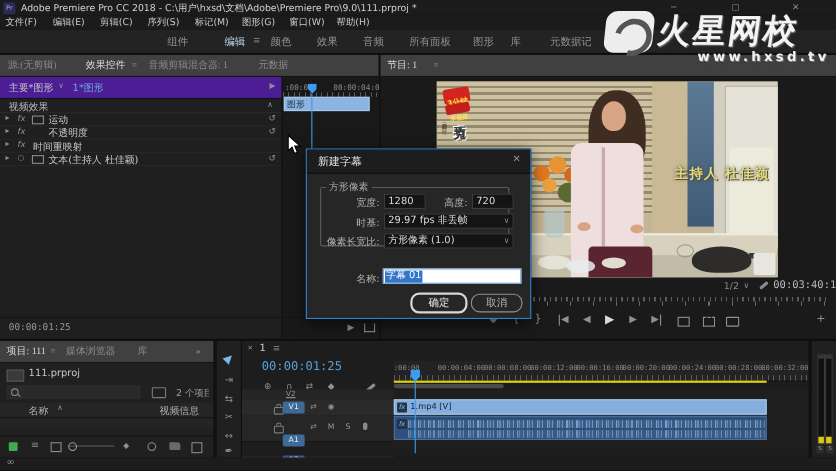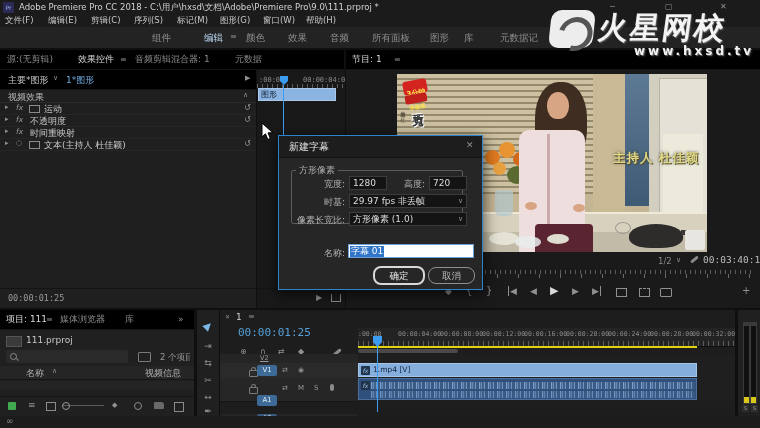--- a/index.html
+++ b/index.html
@@ -1,21 +1,21 @@
 <!DOCTYPE html>
 <html><head>
 <meta charset="utf-8">
 <style>
   html,body{margin:0;padding:0;background:#000;}
   #app{position:relative;width:760px;height:428px;background:#0f0f0f;overflow:hidden;
        font-family:"DejaVu Sans","Liberation Sans",sans-serif;color:#c8c8c8;
        -webkit-font-smoothing:antialiased;}
   .abs{position:absolute;}
   .panel{position:absolute;background:#1f1f1f;}
-  .tabbar{position:absolute;left:0;top:0;right:0;height:19px;background:#000000;border-bottom:1px solid #141414;}
+  .tabbar{position:absolute;left:0;top:0;right:0;height:19px;background:#404040;border-bottom:1px solid #141414;font-family:Liberation Serif, serif;}
   .tab{position:absolute;top:0;height:19px;line-height:19px;font-size:9px;color:#8a8a8a;white-space:nowrap;}
   .tab.active{color:#d8d8d8;}
   .mono{font-family:"DejaVu Sans Mono","Liberation Mono",monospace;}
   .icon{color:#909090;}
   .ticks{background:repeating-linear-gradient(90deg,#5c5c5c 0 1px,transparent 1px 5px);}
   .ticksbig{background:repeating-linear-gradient(90deg,#6a6a6a 0 1px,transparent 1px 21px);}
   .trkbtn{position:absolute;width:20px;height:11px;background:#3d6a96;border-radius:2px;
           font-size:7px;color:#e2ecf5;text-align:center;line-height:11px;}
   .lockic{position:absolute;width:7px;height:5px;border:1px solid #7a7a7a;border-radius:1px;}
   .lockic:before{content:"";position:absolute;left:1px;top:-4px;width:3px;height:3px;
@@ -72,21 +72,21 @@
 
   <div class="panel" style="left:0;top:50px;width:344px;height:258px;">
     <div class="tabbar">
       <span class="tab" style="left:7px;">源:(无剪辑)</span>
       <span class="tab active" style="left:78px;">效果控件</span>
       <span class="tab icon" style="left:120px;font-size:8px;">≡</span>
       <span class="tab" style="left:135px;">音频剪辑混合器: 1</span>
       <span class="tab" style="left:235px;">元数据</span>
     </div>
 
-    <div class="abs" style="left:0;top:20px;width:256px;height:19px;background:#000000;border-bottom:1px solid #141414;padding-left:44px;">
+    <div class="abs" style="left:0;top:20px;width:256px;height:19px;background:#4c1d95;border-bottom:1px solid #141414;padding-left:44px;">
       <span class="abs" style="left:8px;top:4px;font-size:9px;color:#c4c4c4;">主要*图形</span>
       <span class="abs icon" style="left:53px;top:4px;font-size:7px;">∨</span>
       <span class="abs" style="left:66px;top:4px;font-size:9px;color:#6fa8dc;">1*图形</span>
       <span class="abs icon" style="left:245px;top:4px;font-size:7px;">▶</span>
     </div>
 
     <div class="abs" style="left:256px;top:20px;width:88px;height:238px;background:#191919;border-left:1px solid #101010;">
       <span class="abs mono" style="left:2px;top:6px;font-size:7px;color:#8a8a8a;">:00:00</span>
       <span class="abs mono" style="left:46px;top:6px;font-size:7px;color:#8a8a8a;width:42px;overflow:hidden;white-space:nowrap;">00:00:04:0</span>
       <div class="abs ticks" style="left:0;top:14px;width:88px;height:4px;"></div>
@@ -105,21 +105,21 @@
     <div class="abs" style="left:0;top:52px;width:256px;height:12px;border-bottom:1px solid #262626;">
       <span class="icon" style="position:absolute;left:5px;top:1px;font-size:7px;">▸</span>
       <span style="position:absolute;left:16px;top:1px;font-size:7.5px;font-style:italic;color:#9a9a9a;">fx</span>
       <span class="abs" style="left:29px;top:3px;width:9px;height:6px;border:1px solid #8a8a8a;"></span>
       <span style="position:absolute;left:44px;top:1px;font-size:9px;color:#c8c8c8;">运动</span>
       <span class="icon" style="position:absolute;left:244px;top:1px;font-size:8px;">↺</span>
     </div>
     <div class="abs" style="left:0;top:64px;width:256px;height:12px;border-bottom:1px solid #262626;">
       <span class="icon" style="position:absolute;left:5px;top:1px;font-size:7px;">▸</span>
       <span style="position:absolute;left:16px;top:1px;font-size:7.5px;font-style:italic;color:#9a9a9a;">fx</span>
-      <span style="position:absolute;left:30px;top:1px;font-size:9px;color:#c8c8c8;text-align:center;">不透明度</span>
+      <span style="position:absolute;left:44px;top:1px;font-size:9px;color:#c8c8c8;text-align:center;">不透明度</span>
       <span class="icon" style="position:absolute;left:244px;top:1px;font-size:8px;">↺</span>
     </div>
     <div class="abs" style="left:0;top:76px;width:256px;height:12px;border-bottom:1px solid #262626;">
       <span class="icon" style="position:absolute;left:5px;top:1px;font-size:7px;">▸</span>
       <span style="position:absolute;left:16px;top:1px;font-size:7.5px;font-style:italic;color:#9a9a9a;">fx</span>
       <span style="position:absolute;left:30px;top:1px;font-size:9px;color:#c8c8c8;">时间重映射</span>
     </div>
     <div class="abs" style="left:0;top:88px;width:256px;height:12px;border-bottom:1px solid #262626;">
       <span class="icon" style="position:absolute;left:5px;top:1px;font-size:7px;">▸</span>
       <span class="icon" style="position:absolute;left:16px;top:1px;font-size:7px;">○</span>

